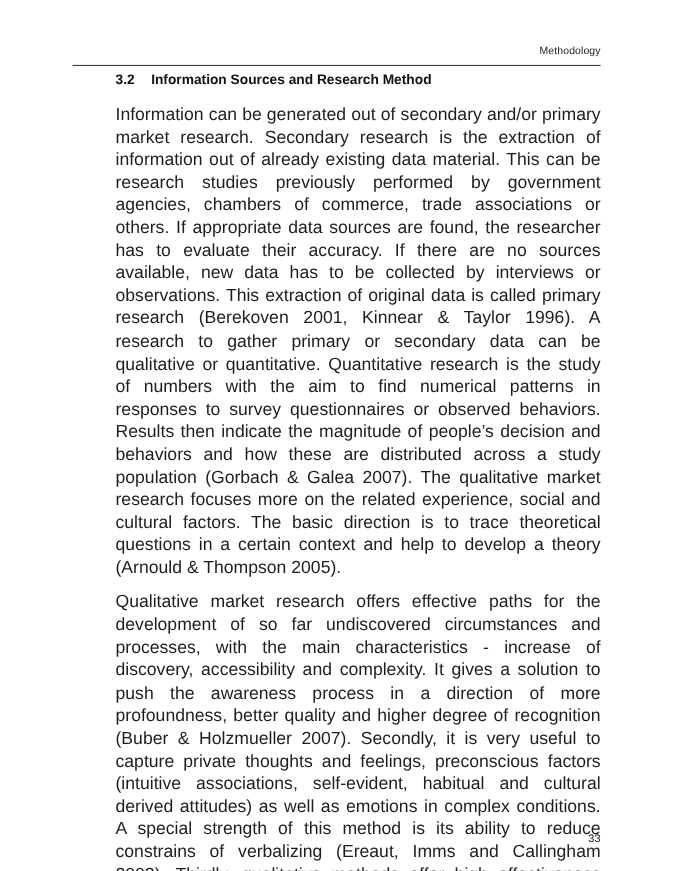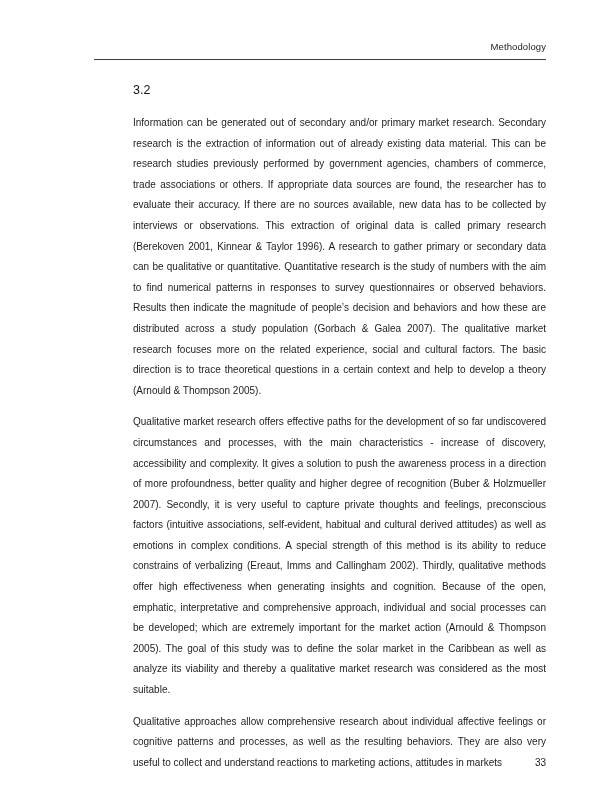--- a/index.html
+++ b/index.html
@@ -6,21 +6,20 @@
   html, body { background: #ffffff; }
   body { font-family: "Liberation Sans", "DejaVu Sans", sans-serif; }
 
   .page {
     position: relative;
     width: 612px;
     height: 792px;
     background: #ffffff;
     color: #1c1c1c;
     overflow: hidden;
-    padding-left: 28px;
   }
 
   .running-header {
     margin: 0 66px 0 66px;
     padding-top: 36px;
     padding-bottom: 5px;
     text-align: right;
     border-bottom: 1px solid #3c3c3c;
   }
   .running-header .running-title {
@@ -28,33 +27,33 @@
     color: #222222;
     letter-spacing: 0.1px;
   }
 
   .content {
     margin-left: 105px;
     margin-right: 66px;
   }
 
   .section-heading {
-    margin-top: 23px;
+    margin-top: 5px;
     display: flex;
     gap: 15px;
-    font-weight: normal;
+    font-weight: bold;
     font-size: 12.5px;
     color: #111111;
   }
 
   .body-text {
     margin-top: 16px;
   }
   .body-text p {
-    font-size: 10px;
+    font-size: 16px;
     line-height: 20.6px;
     text-align: justify;
     color: #1d1d1d;
     margin-bottom: 11px;
   }
   .body-text p:last-child { margin-bottom: 0; }
 
   .page-footer {
     position: absolute;
     right: 66px;
@@ -69,20 +68,21 @@
 <div class="page">
 
   <div class="running-header">
     <span class="running-title">Methodology</span>
   </div>
 
   <div class="content">
 
     <h2 class="section-heading">
       <span>3.2</span>
+      <span>Information Sources and Research Method</span>
     </h2>
 
     <div class="body-text">
       <p>Information can be generated out of secondary and/or primary market research. Secondary research is the extraction of information out of already existing data material. This can be research studies previously performed by government agencies, chambers of commerce, trade associations or others. If appropriate data sources are found, the researcher has to evaluate their accuracy. If there are no sources available, new data has to be collected by interviews or observations. This extraction of original data is called primary research (Berekoven 2001, Kinnear &amp; Taylor 1996). A research to gather primary or secondary data can be qualitative or quantitative. Quantitative research is the study of numbers with the aim to find numerical patterns in responses to survey questionnaires or observed behaviors. Results then indicate the magnitude of people’s decision and behaviors and how these are distributed across a study population (Gorbach &amp; Galea 2007). The qualitative market research focuses more on the related experience, social and cultural factors. The basic direction is to trace theoretical questions in a certain context and help to develop a theory (Arnould &amp; Thompson 2005).</p>
       <p>Qualitative market research offers effective paths for the development of so far undiscovered circumstances and processes, with the main characteristics - increase of discovery, accessibility and complexity. It gives a solution to push the awareness process in a direction of more profoundness, better quality and higher degree of recognition (Buber &amp; Holzmueller 2007). Secondly, it is very useful to capture private thoughts and feelings, preconscious factors (intuitive associations, self-evident, habitual and cultural derived attitudes) as well as emotions in complex conditions. A special strength of this method is its ability to reduce constrains of verbalizing (Ereaut, Imms and Callingham 2002). Thirdly, qualitative methods offer high effectiveness when generating insights and cognition. Because of the open, emphatic, interpretative and comprehensive approach, individual and social processes can be developed; which are extremely important for the market action (Arnould &amp; Thompson 2005). The goal of this study was to define the solar market in the Caribbean as well as analyze its viability and thereby a qualitative market research was considered as the most suitable.</p>
       <p>Qualitative approaches allow comprehensive research about individual affective feelings or cognitive patterns and processes, as well as the resulting behaviors. They are also very useful to collect and understand reactions to marketing actions, attitudes in markets</p>
     </div>
 
   </div>
 

